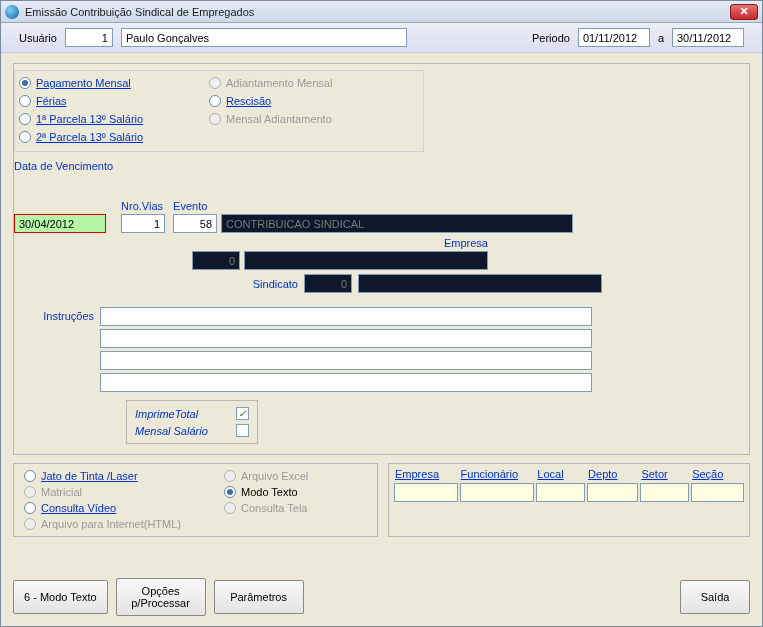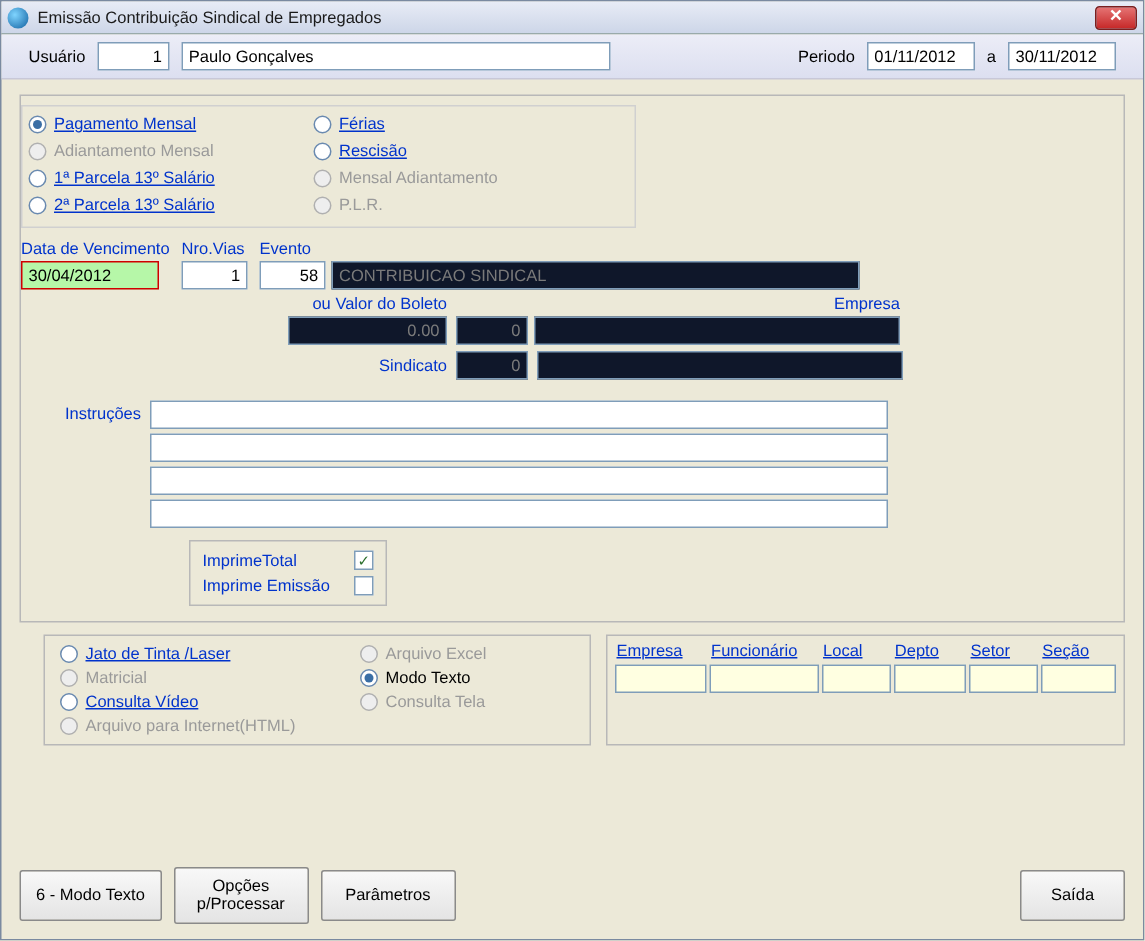--- a/index.html
+++ b/index.html
@@ -20,34 +20,34 @@
   .radios1 { display: grid; grid-template-columns: 190px 200px; row-gap: 6px; padding: 6px 4px 8px 4px; border: 1px solid #d0d0d0; width: 410px; margin-bottom: 8px; }
   .radio { display: flex; align-items: center; gap: 5px; }
   .radio .dot { width: 12px; height: 12px; border: 1px solid #6a8ab0; border-radius: 50%; background: #fff; display: flex; align-items: center; justify-content: center; flex-shrink: 0; }
   .radio.selected .dot::after { content: ""; width: 6px; height: 6px; background: #3a6ea5; border-radius: 50%; }
   .radio .lbl { color: #0033cc; text-decoration: underline; text-decoration-color: #0033cc; }
   .radio.disabled .dot { border-color: #b0b0b0; background: #eee; }
   .radio.disabled .lbl { color: #9a9a9a; text-decoration: none; }
   .row { display: flex; align-items: flex-end; gap: 8px; margin-bottom: 4px; }
   .fld { display: flex; flex-direction: column; gap: 1px; }
   .fld > label { color: #0033cc; margin-bottom: 1px; }
-  .dvenc { border: 1px solid #d00000 !important; background: #b6f7a8 !important; color: #000; width: 92px; }
+  .dvenc { border: 1px solid #d00000 !important; background: #b6f7a8 !important; color: #000; width: 92px; margin-top: 40px; }
   .lblrow { display: flex; align-items: center; gap: 6px; margin-top: 4px; }
   .lblrow label { color: #0033cc; text-align: right; }
   .instr { display: flex; align-items: flex-start; gap: 6px; margin-top: 14px; }
   .instr label { color: #0033cc; width: 80px; text-align: right; padding-top: 3px; }
   .instr .lines { display: flex; flex-direction: column; gap: 3px; }
   .instr input { width: 492px; }
   .chkbox-area { margin: 8px 0 0 112px; border: 1px solid #b8b8b8; padding: 6px 8px; width: 132px; display: flex; flex-direction: column; gap: 4px; }
-  .chk { display: flex; align-items: center; justify-content: space-between; gap: 8px; }
+  .chk { display: flex; align-items: center; justify-content: space-between; gap: 8px; font-style: italic; }
   .chk label { color: #0033cc; }
   .chk .box { width: 13px; height: 13px; border: 1px solid #7f9db9; background: #fff; display: flex; align-items: center; justify-content: center; font-size: 10px; color: #2a6e2a; }
   .chk.checked .box::after { content: "✓"; }
   .lower { display: flex; gap: 10px; }
-  .panel.left2 { width: 365px; display: grid; grid-template-columns: 200px 160px; row-gap: 4px; padding: 6px 10px; margin-left: 16px; }
+  .panel.left2 { width: 365px; display: grid; grid-template-columns: 200px 160px; row-gap: 4px; padding: 6px 10px; }
   .filters { flex: 1; border: 1px solid #b8b8b8; padding: 4px 4px 6px 4px; }
   .filters table { width: 100%; border-collapse: collapse; }
   .filters th { color: #0033cc; font-weight: normal; text-align: left; padding: 0 2px 2px 2px; text-decoration: underline; }
   .filters td input { width: 100%; background: #ffffe1; }
   .btnbar { display: flex; align-items: center; gap: 8px; padding: 4px 12px 10px 12px; }
   .btn { border: 1px solid #8a8a8a; background: linear-gradient(#f8f8f8,#e4e4e4); padding: 6px 10px; min-height: 34px; display: flex; align-items: center; justify-content: center; text-align: center; cursor: pointer; border-radius: 2px; }
   .btn.small { min-width: 90px; }
   .btnbar .spacer { flex: 1; }
 </style>
 </head>
@@ -72,47 +72,43 @@
   </div>
 
   <div class="content">
     <div class="panel main">
 
       <div class="radios1">
         <div class="radio selected">
             <span class="dot"></span>
             <span class="lbl">Pagamento Mensal</span>
           </div>
+        <div class="radio disabled">
+            <span class="dot"></span>
+            <span class="lbl">Adiantamento Mensal</span>
+          </div>
         <div class="radio">
             <span class="dot"></span>
             <span class="lbl">Férias</span>
           </div>
-        <div class="radio disabled">
-            <span class="dot"></span>
-            <span class="lbl">Adiantamento Mensal</span>
-          </div>
         <div class="radio">
             <span class="dot"></span>
             <span class="lbl">Rescisão</span>
           </div>
         <div class="radio">
             <span class="dot"></span>
             <span class="lbl">1ª Parcela 13º Salário</span>
           </div>
         <div class="radio disabled">
             <span class="dot"></span>
             <span class="lbl">Mensal Adiantamento</span>
           </div>
         <div class="radio">
             <span class="dot"></span>
             <span class="lbl">2ª Parcela 13º Salário</span>
-          </div>
-        <div class="radio disabled">
-            <span class="dot"></span>
-            <span class="lbl">P.L.R.</span>
           </div>
       </div>
 
       <div class="row">
         <div class="fld">
           <label>Data de Vencimento</label>
           <input type="text" class="dvenc" value="30/04/2012" style="">
         </div>
         <div class="fld">
           <label>Nro.Vias</label>
@@ -122,24 +118,20 @@
           <label>Evento</label>
           <div style="display:flex;gap:4px">
             <input type="text" class="num" style="width: 44px;" value="58">
             <input type="text" class="ro" style="width: 352px;" disabled="" value="CONTRIBUICAO SINDICAL">
           </div>
         </div>
       </div>
 
       <div class="lblrow" style="margin-left:178px">
         <div class="fld">
-          <label>ou Valor do Boleto</label>
-          <input type="text" class="num ro" style="width: 106px;" disabled="" value="0.00">
-        </div>
-        <div class="fld">
           <label>Empresa</label>
           <div style="display:flex;gap:4px">
             <input type="text" class="num ro" style="width: 48px;" disabled="" value="0">
             <input type="text" class="ro" style="width: 244px;" disabled="" value="">
           </div>
         </div>
       </div>
 
       <div class="lblrow" style="margin-left:178px">
         <label style="width:106px">Sindicato</label>
@@ -156,21 +148,21 @@
           <input type="text" value="" style="">
         </div>
       </div>
 
       <div class="chkbox-area">
         <div class="chk checked">
           <label>ImprimeTotal</label>
           <span class="box"></span>
         </div>
         <div class="chk">
-          <label>Imprime Emissão</label>
+          <label>Mensal Salário</label>
           <span class="box"></span>
         </div>
       </div>
     </div>
 
     <div class="lower">
       <div class="panel left2">
         <div class="radio">
             <span class="dot"></span>
             <span class="lbl">Jato de Tinta /Laser</span>

